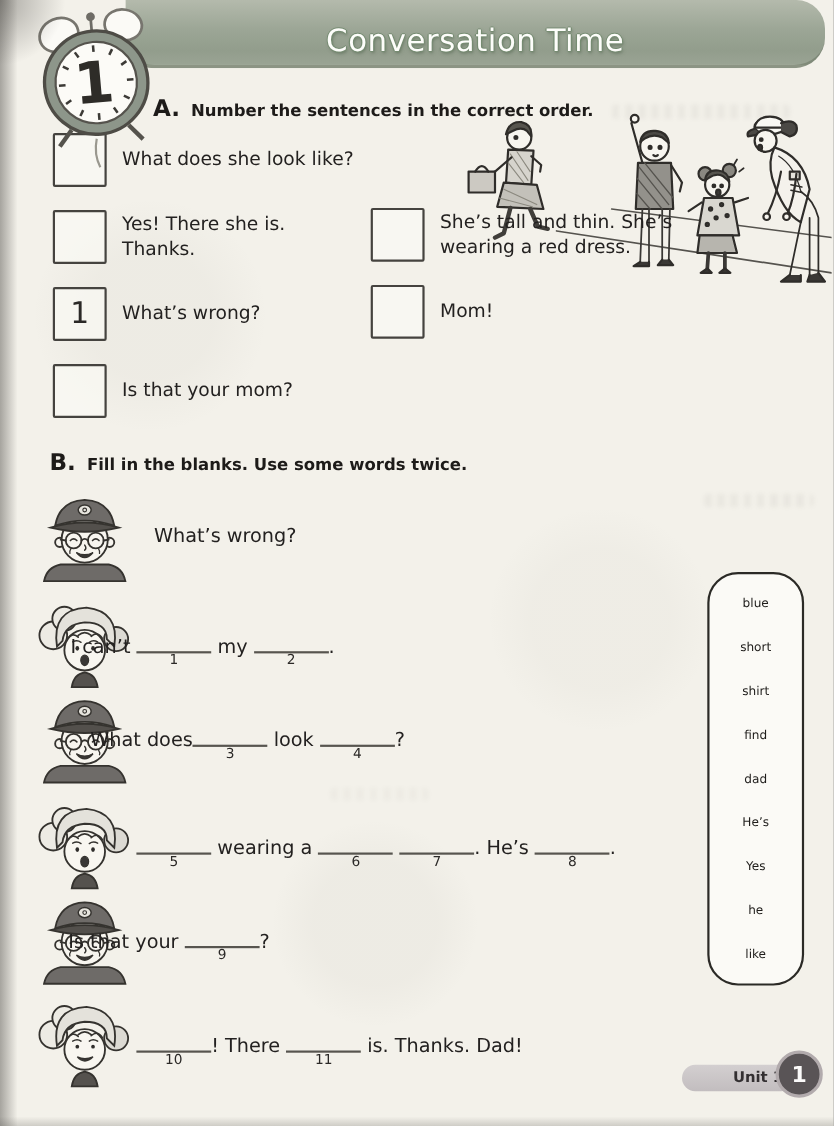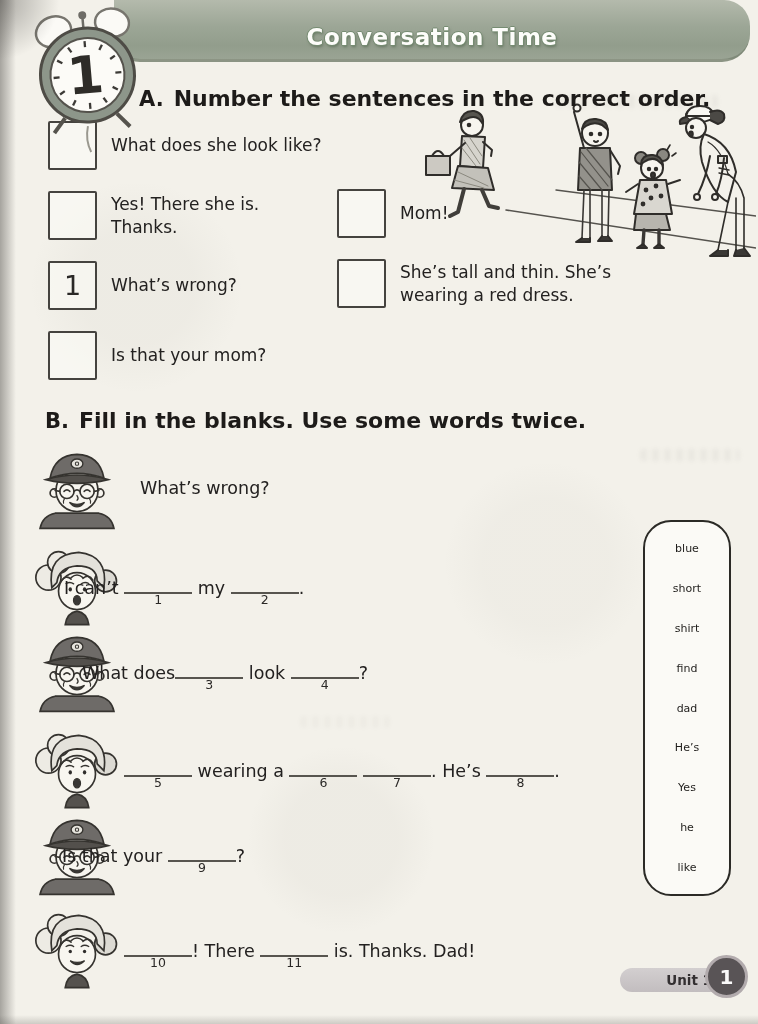--- a/index.html
+++ b/index.html
@@ -25,31 +25,31 @@
   
   .banner{
     position:absolute;left:114px;top:0;width:636px;height:62px;
     background:linear-gradient(180deg,#b4baac 0%,#9ca696 45%,#929d8c 78%,#9aa494 100%);
     border-radius:0 26px 28px 26px;
     border-bottom:3px solid rgba(108,118,100,.55);
     display:flex;align-items:center;justify-content:center;padding-top:14px;box-sizing:border-box;
     z-index:5;
   }
   .banner-title{
-    font-size:23px;font-weight:bold;letter-spacing:.5px;color:#fdfdfa;
+    font-size:28px;font-weight:normal;letter-spacing:.5px;color:#fdfdfa;
     text-shadow:0 1px 0 #768c72, 1px 0 0 #768c72, -1px 0 0 #768c72, 0 -1px 0 #768c72, 1px 2px 3px rgba(60,82,56,.55);
   }
 
   
   .clock{position:absolute;left:22px;top:2px;width:132px;height:158px;z-index:10;transform:rotate(-5deg);}
 
   
   .sec-head{position:absolute;display:flex;align-items:baseline;gap:10px;z-index:6;}
   .sec-letter{font-size:21px;font-weight:bold;color:#1d1b19;}
-  .sec-instr{font-size:22px;font-weight:bold;color:#1d1b19;}
+  .sec-instr{font-size:15px;font-weight:bold;color:#1d1b19;}
   #head-a{left:139px;top:86px;}
   #head-b{left:45px;top:408px;}
 
   
   .a-col{position:absolute;display:flex;flex-direction:column;gap:21px;z-index:6;}
   #a-left{left:48px;top:121px;width:300px;}
   #a-right{left:337px;top:189px;width:320px;}
   .a-item{display:flex;align-items:center;}
   .abox{
     width:45px;height:45px;flex:0 0 45px;border:2px solid #45433f;border-radius:2px;
@@ -175,27 +175,27 @@
           <span class="abox-val"></span>
         </div>
         <div class="a-text">Is that your mom?</div>
       </div>
     </div>
   <div class="a-col" id="a-right">
       <div class="a-item">
         <div class="abox">
           <span class="abox-val"></span>
         </div>
+        <div class="a-text">She’s tall and thin. She’s<br>wearing a red dress.</div>
+      </div>
+      <div class="a-item">
+        <div class="abox">
+          <span class="abox-val"></span>
+        </div>
         <div class="a-text">Mom!</div>
-      </div>
-      <div class="a-item">
-        <div class="abox">
-          <span class="abox-val"></span>
-        </div>
-        <div class="a-text">She’s tall and thin. She’s<br>wearing a red dress.</div>
       </div>
     </div>
 
   <div class="scene">
     <svg viewBox="0 0 368 168" fill="none" stroke="#2f2d2a" stroke-width="2" stroke-linecap="round" stroke-linejoin="round">
 
       <path d="M118 112 L368 150" stroke="#55534e" stroke-width="1.6"></path>
       <path d="M168 92 L368 118" stroke="#55534e" stroke-width="1.4"></path>
 
       <g>

